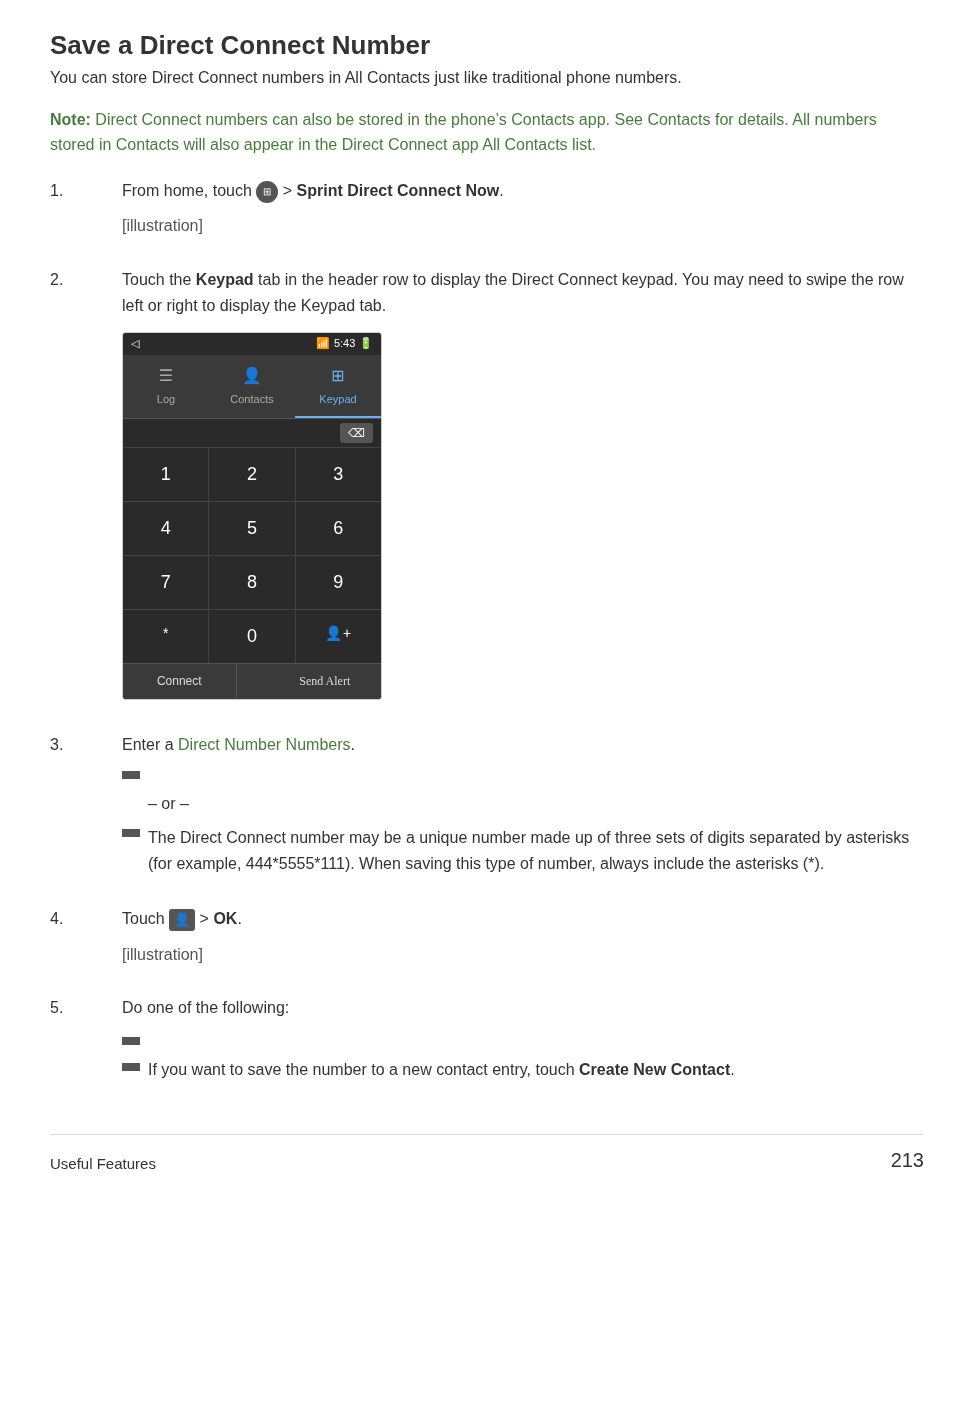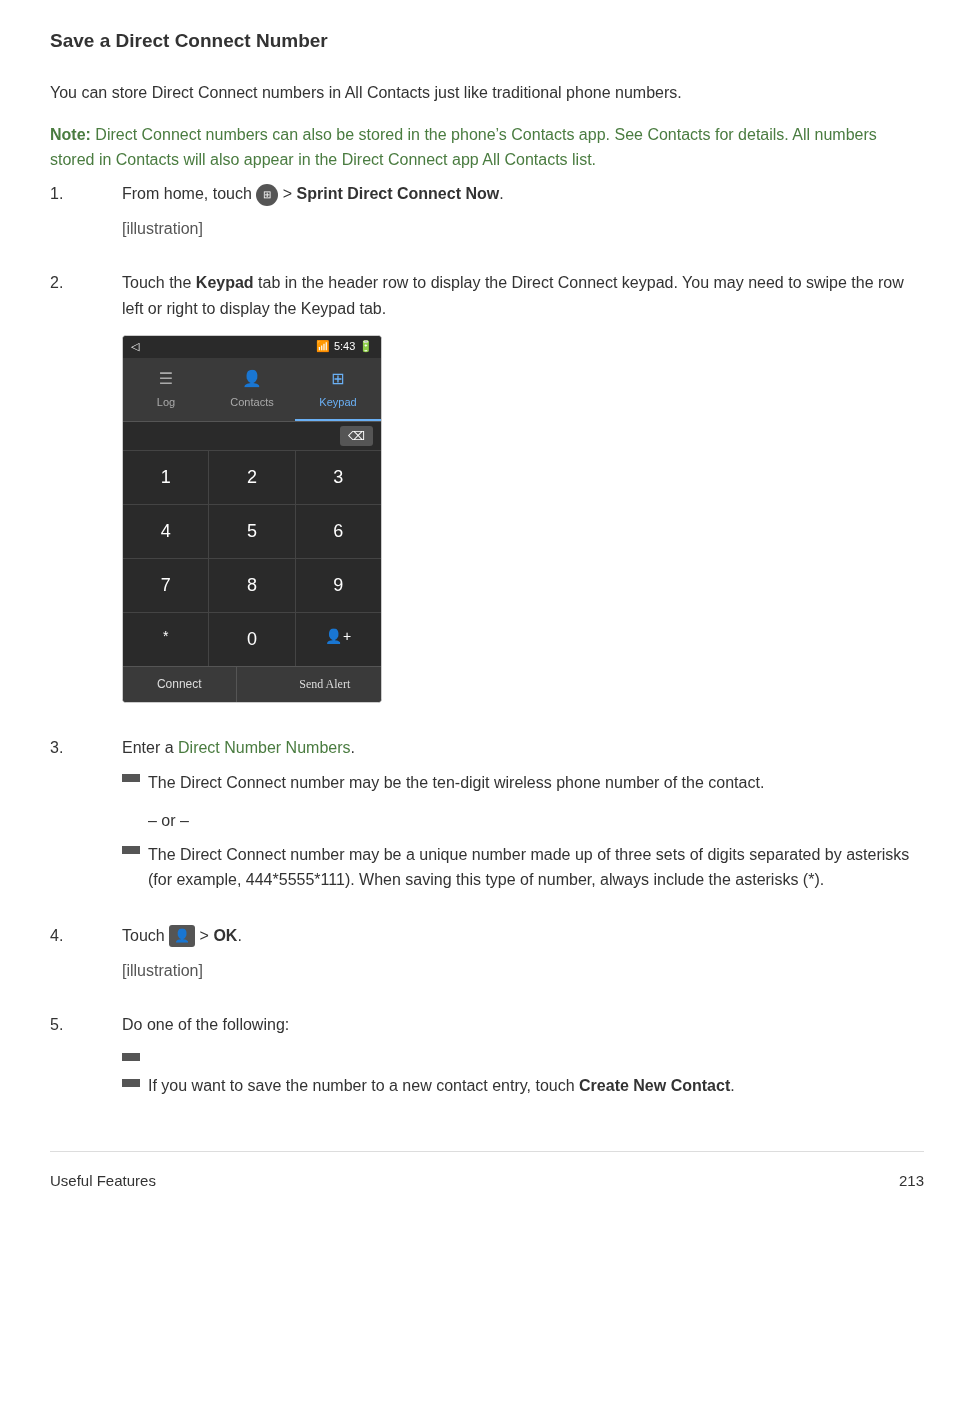--- a/index.html
+++ b/index.html
@@ -6,30 +6,30 @@
     body {
       font-family: Arial, Helvetica, sans-serif;
       font-size: 16px;
       color: #333;
       background: #fff;
       width: 974px;
       min-height: 1415px;
       padding: 30px 50px 30px 50px;
     }
     h1 {
-      font-size: 19px;
+      font-size: 26px;
       font-weight: bold;
-      margin-bottom: 28px;
+      margin-bottom: 4px;
     }
     .intro-text {
       margin-bottom: 16px;
       line-height: 1.6;
     }
     .note-block {
-      margin-bottom: 8px;
+      margin-bottom: 20px;
       line-height: 1.6;
       color: #4a7c40;
     }
     .note-block .note-label {
       font-weight: bold;
       color: #4a7c40;
     }
     .steps-list {
       list-style: none;
       padding: 0;
@@ -197,29 +197,29 @@
       margin-right: 6px;
     }
     .green-link {
       color: #4a7c40;
     }
     .page-footer {
       display: flex;
       justify-content: space-between;
       align-items: flex-end;
       margin-top: 40px;
-      padding-top: 20px;
+      padding-top: 14px;
       border-top: 1px solid #ddd;
     }
     .footer-section-label {
       font-size: 15px;
       color: #333;
     }
     .footer-page-number {
-      font-size: 15px;
+      font-size: 20px;
       color: #333;
       margin-left: 37px;
     }
   </style>
 </head>
 <body>
 
 <h1>Save a Direct Connect Number</h1>
 
 <p class="intro-text">You can store Direct Connect numbers in All Contacts just like traditional phone numbers.</p>
@@ -312,21 +312,20 @@
 
   <li>
     <span class="step-number">3.</span>
     <div class="step-content">
       <p>
         <span>Enter a </span><span class="green-link">Direct Number Numbers</span><span>.</span>
       </p>
       <ul class="sub-list">
         <li>
           <span class="bullet-square"></span>
-          <span>The Direct Connect number may be the ten-digit wireless phone number of the contact.</span>
         </li>
       </ul>
       <div class="or-divider">– or –</div>
       <ul class="sub-list">
         <li>
           <span class="bullet-square"></span>
           <span>The Direct Connect number may be a unique number made up of three sets of digits separated by asterisks (for example, 444*5555*111). When saving this type of number, always include the asterisks (*).</span>
         </li>
       </ul>
     </div>

